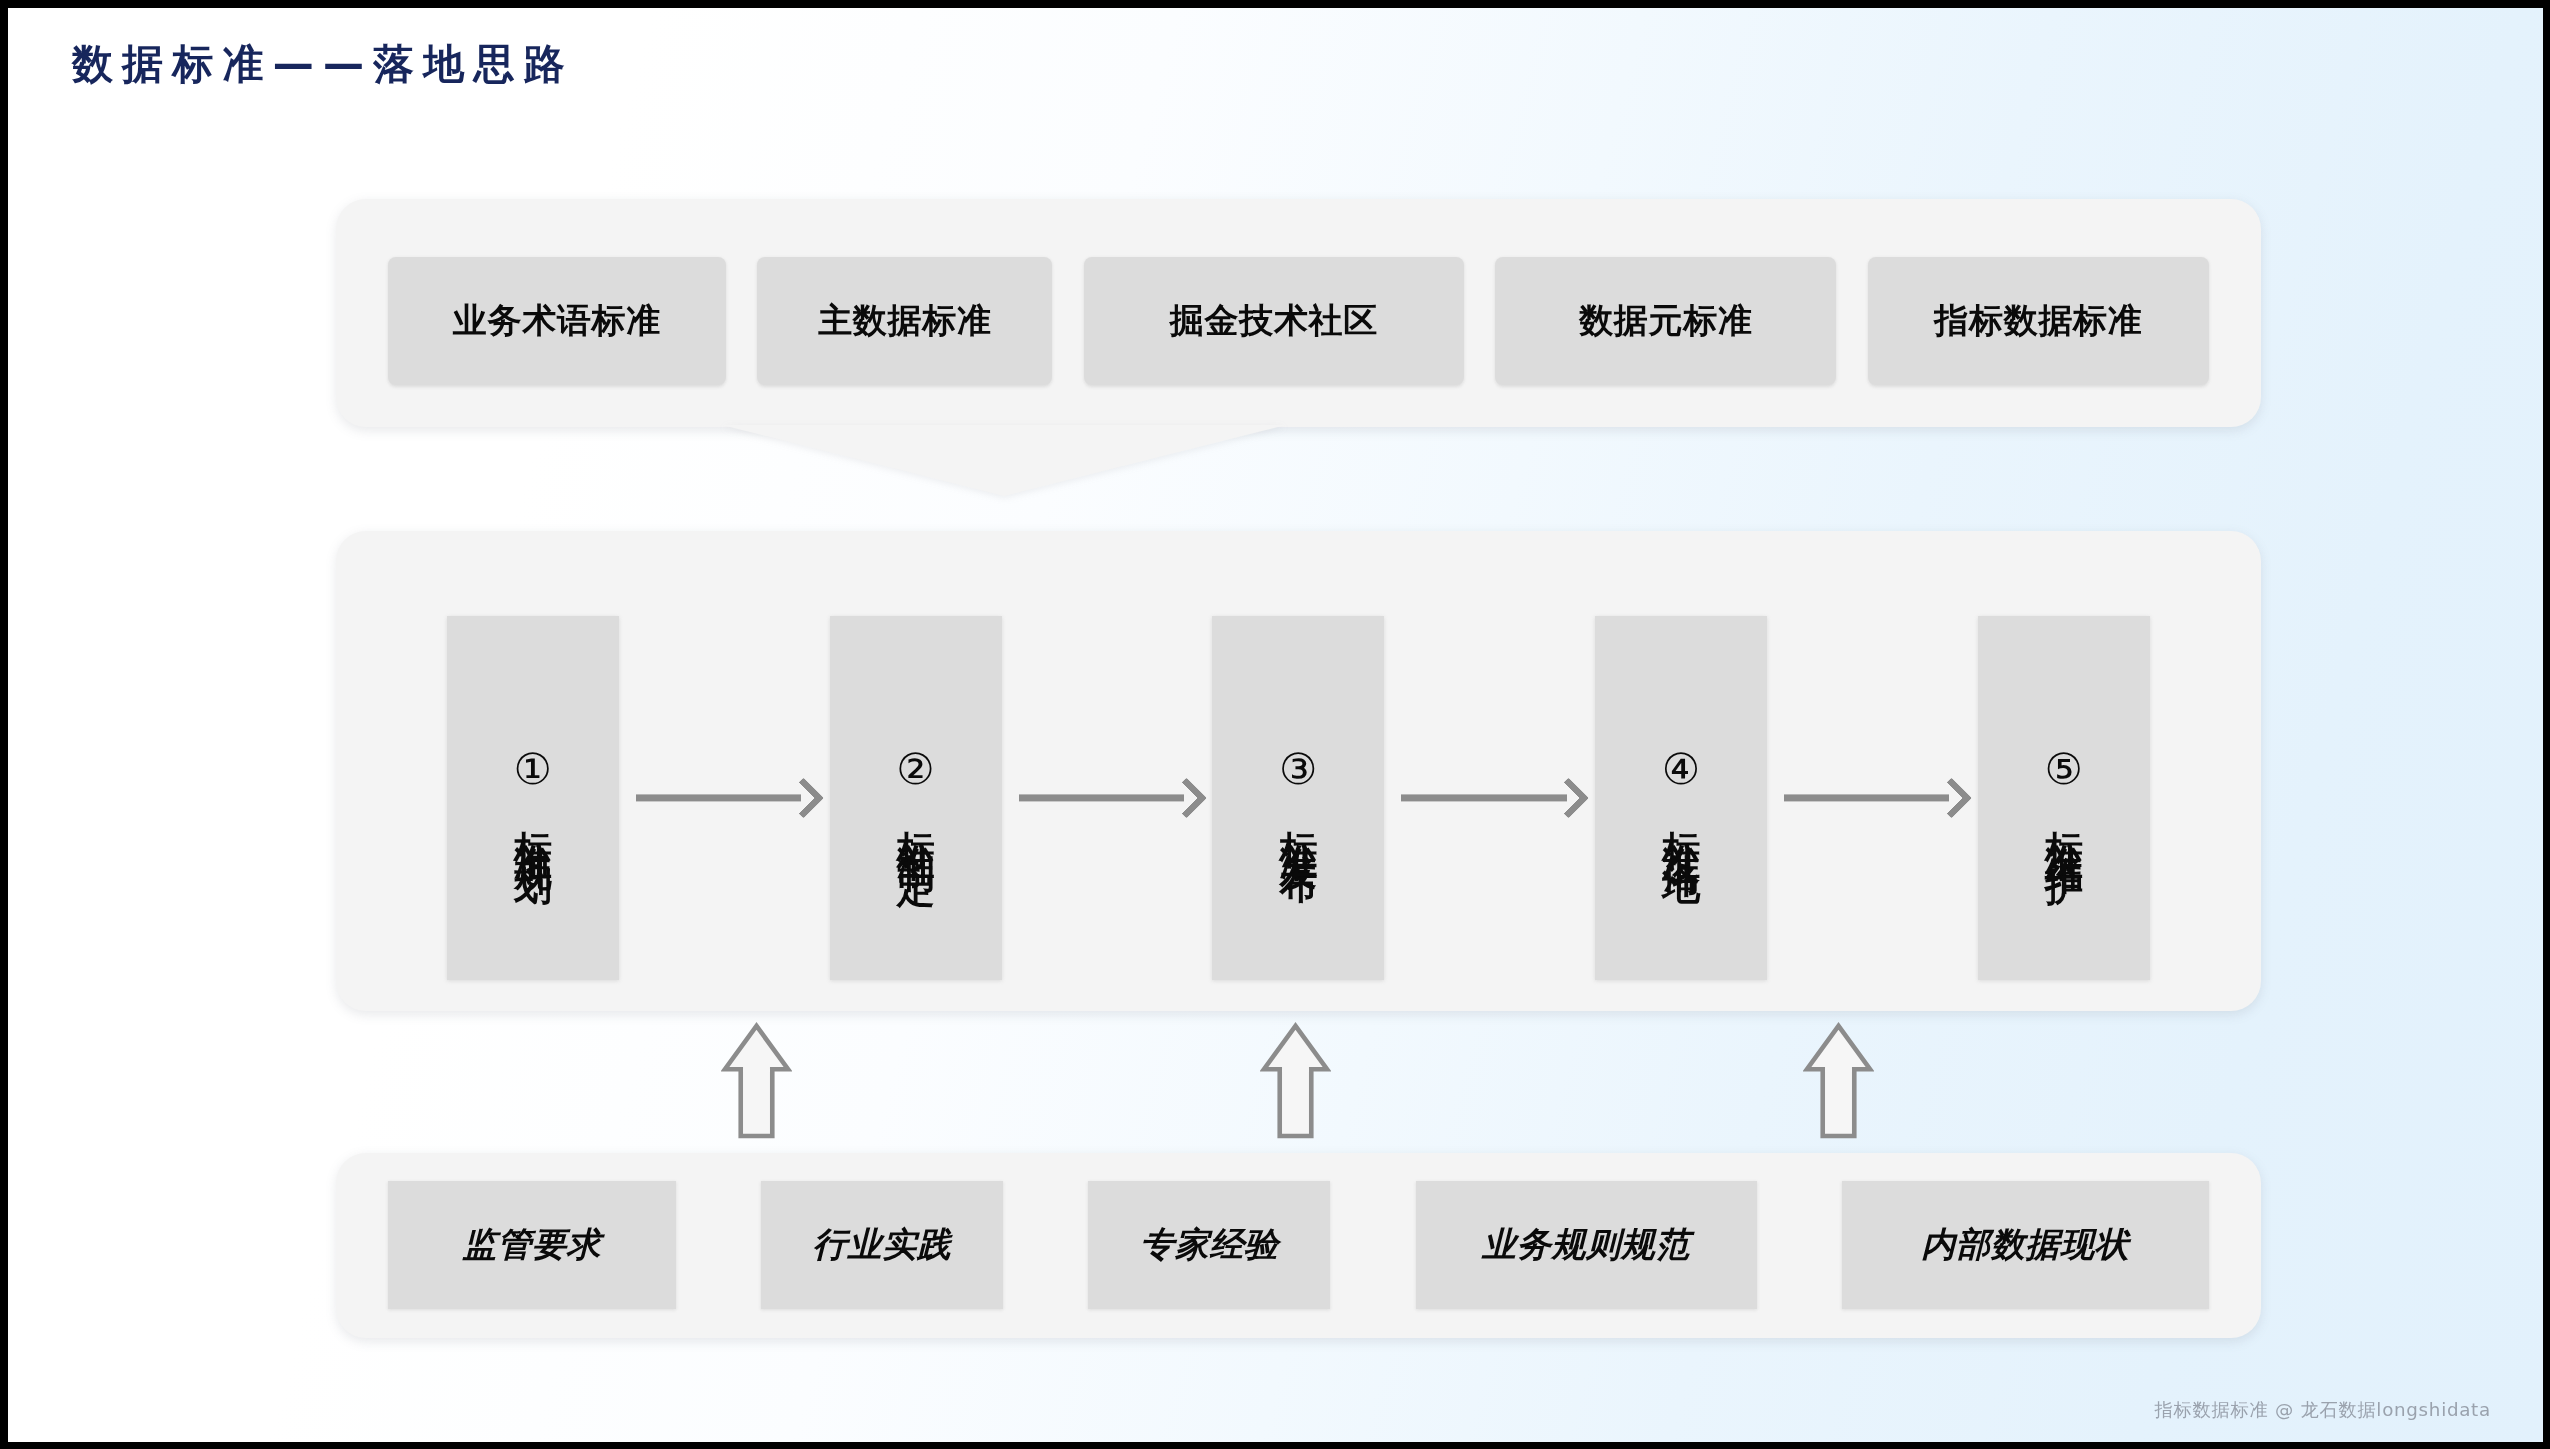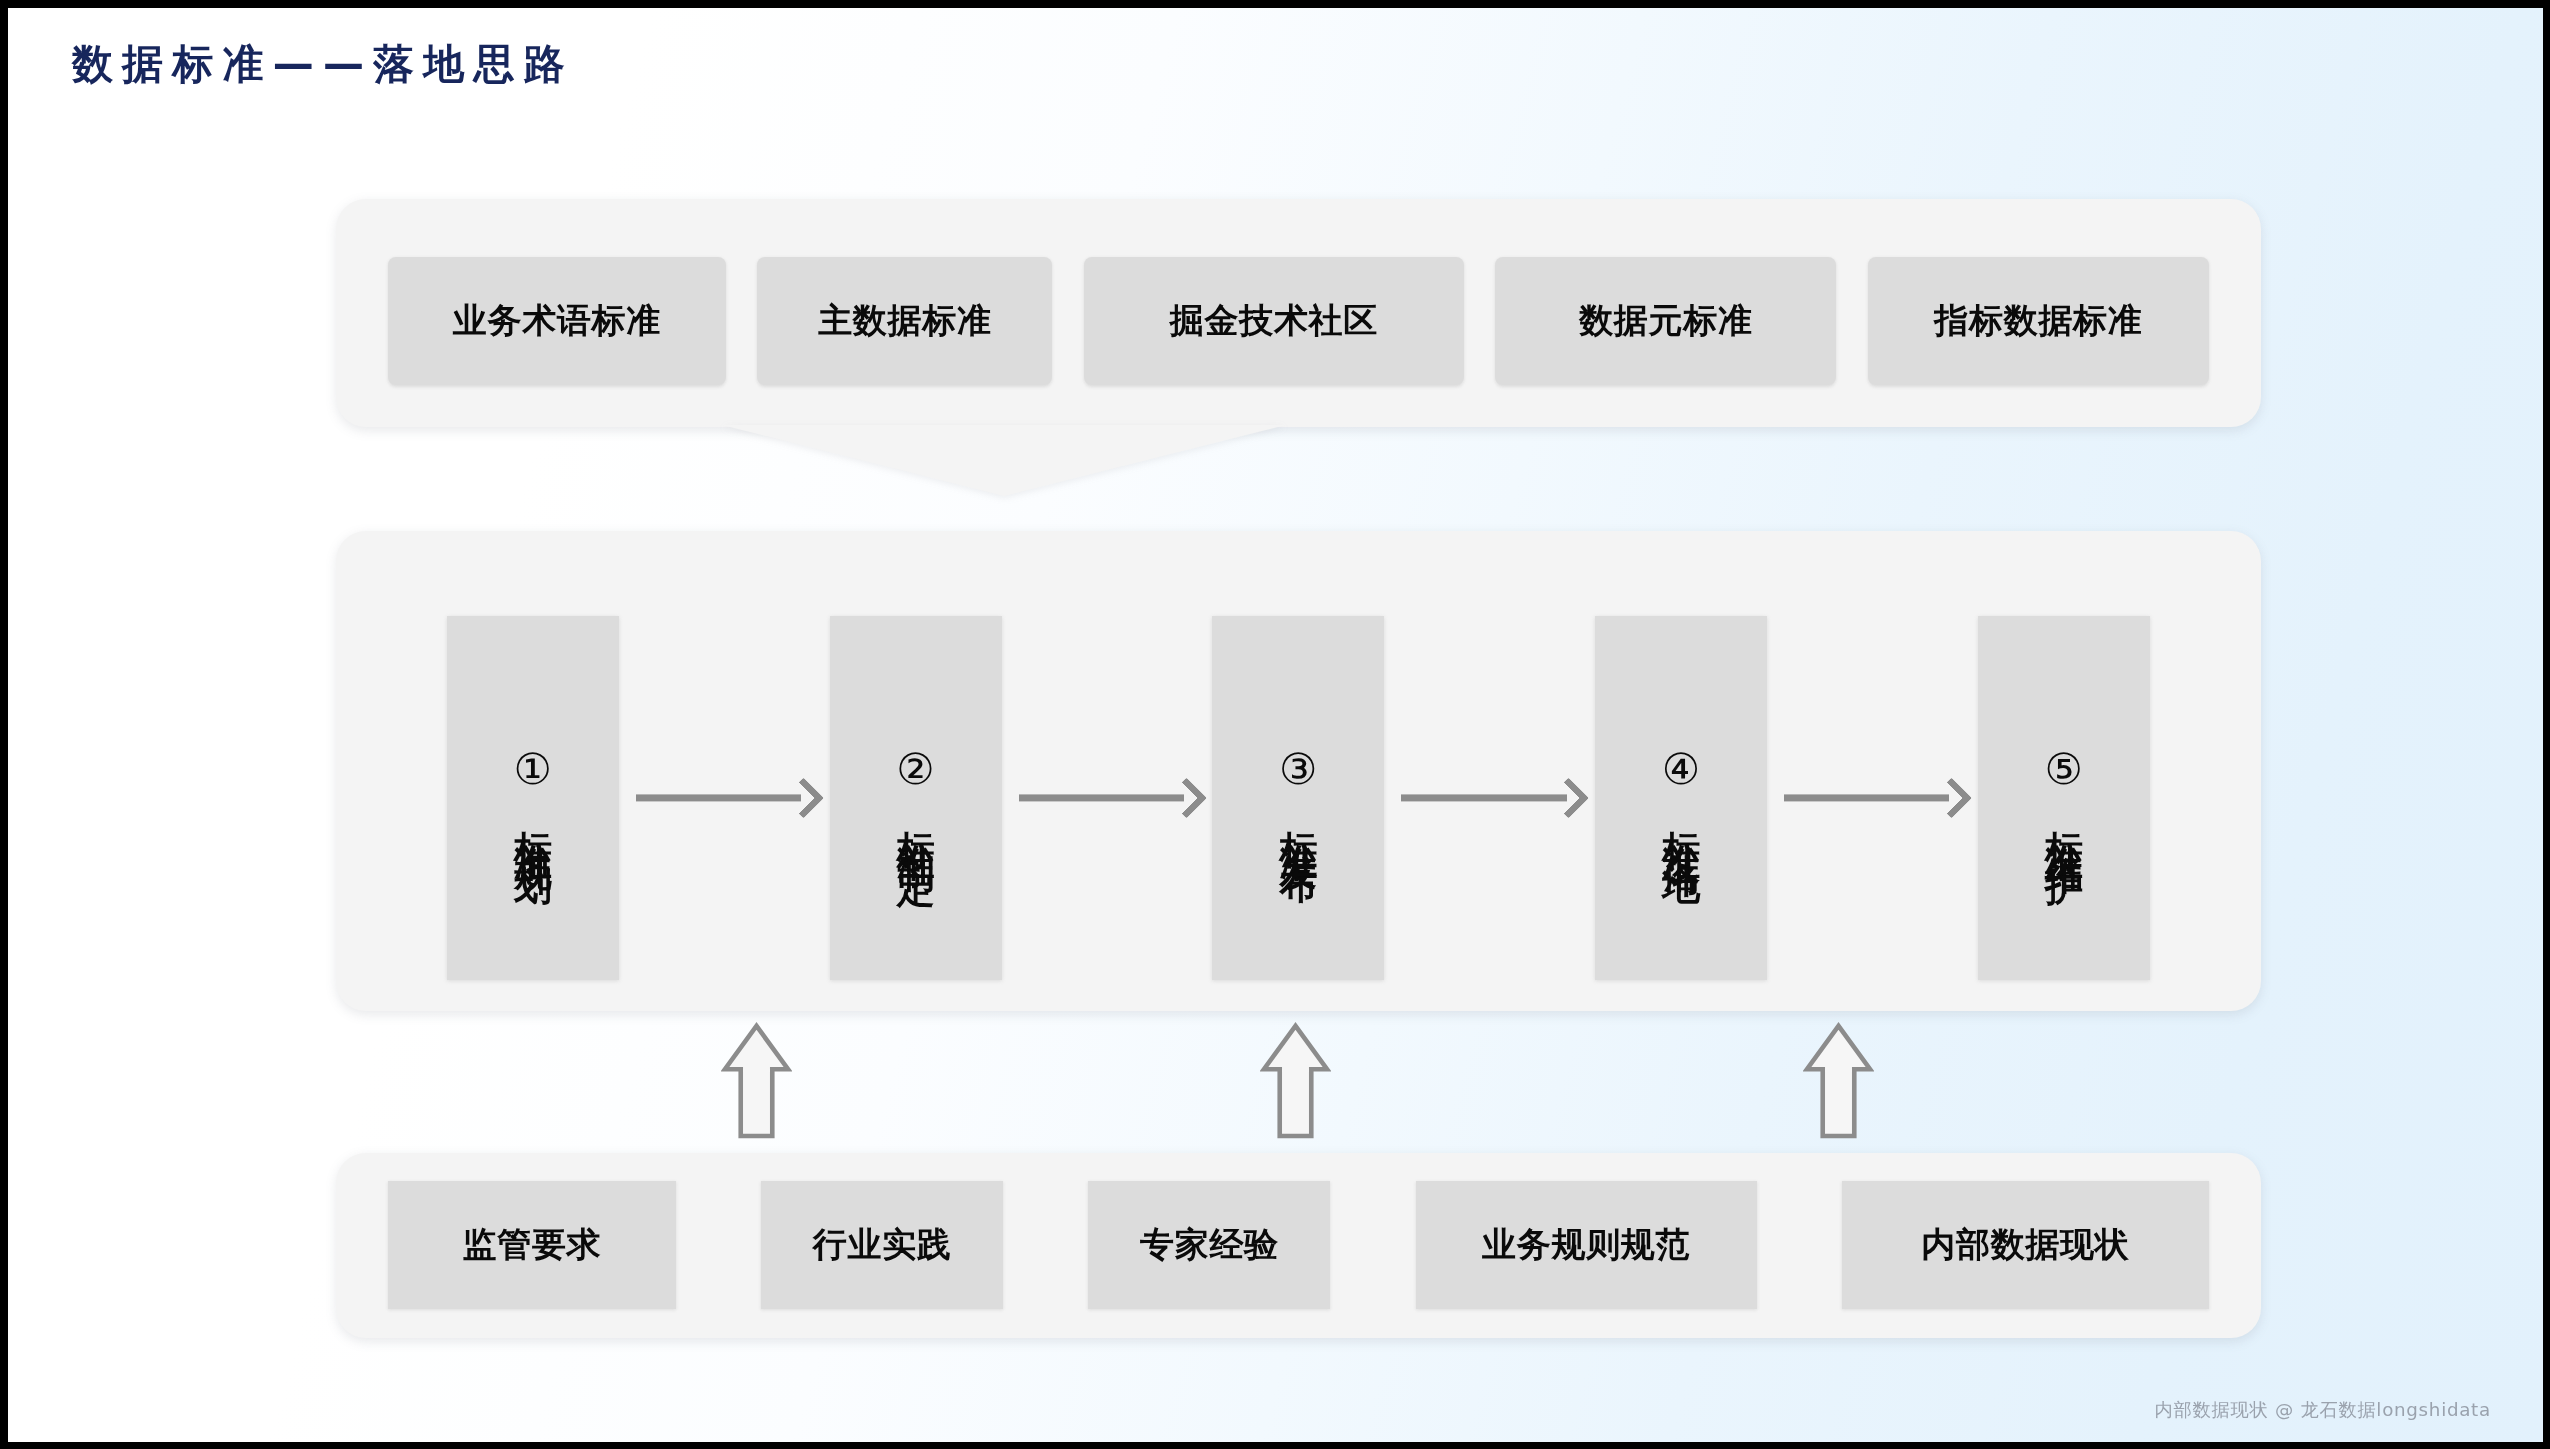--- a/index.html
+++ b/index.html
@@ -187,20 +187,21 @@
     position: absolute;
     left: 328px;
     top: 1173px;
     width: 1925px;
     height: 128px;
     display: flex;
     justify-content: space-between;
     align-items: center;
     padding: 0 52px;
     box-sizing: border-box;
+    font-style: italic;
   }
   .src-box {
     background: #dcdcdc;
     height: 128px;
     display: flex;
     align-items: center;
     justify-content: center;
     box-shadow: 0 1.3px 3.3px rgba(130,130,130,0.20);
   }
   .src-box .lbl {
@@ -336,17 +337,17 @@
         <span class="lbl">专家经验</span>
       </div>
       <div class="src-box s4">
         <span class="lbl">业务规则规范</span>
       </div>
       <div class="src-box s5">
         <span class="lbl">内部数据现状</span>
       </div>
     </div>
 
-    <div id="watermark">内部数据现状 @ 龙石数据longshidata</div>
+    <div id="watermark">指标数据标准 @ 龙石数据longshidata</div>
 
   </div>
 </div>
 
 
 </body></html>

